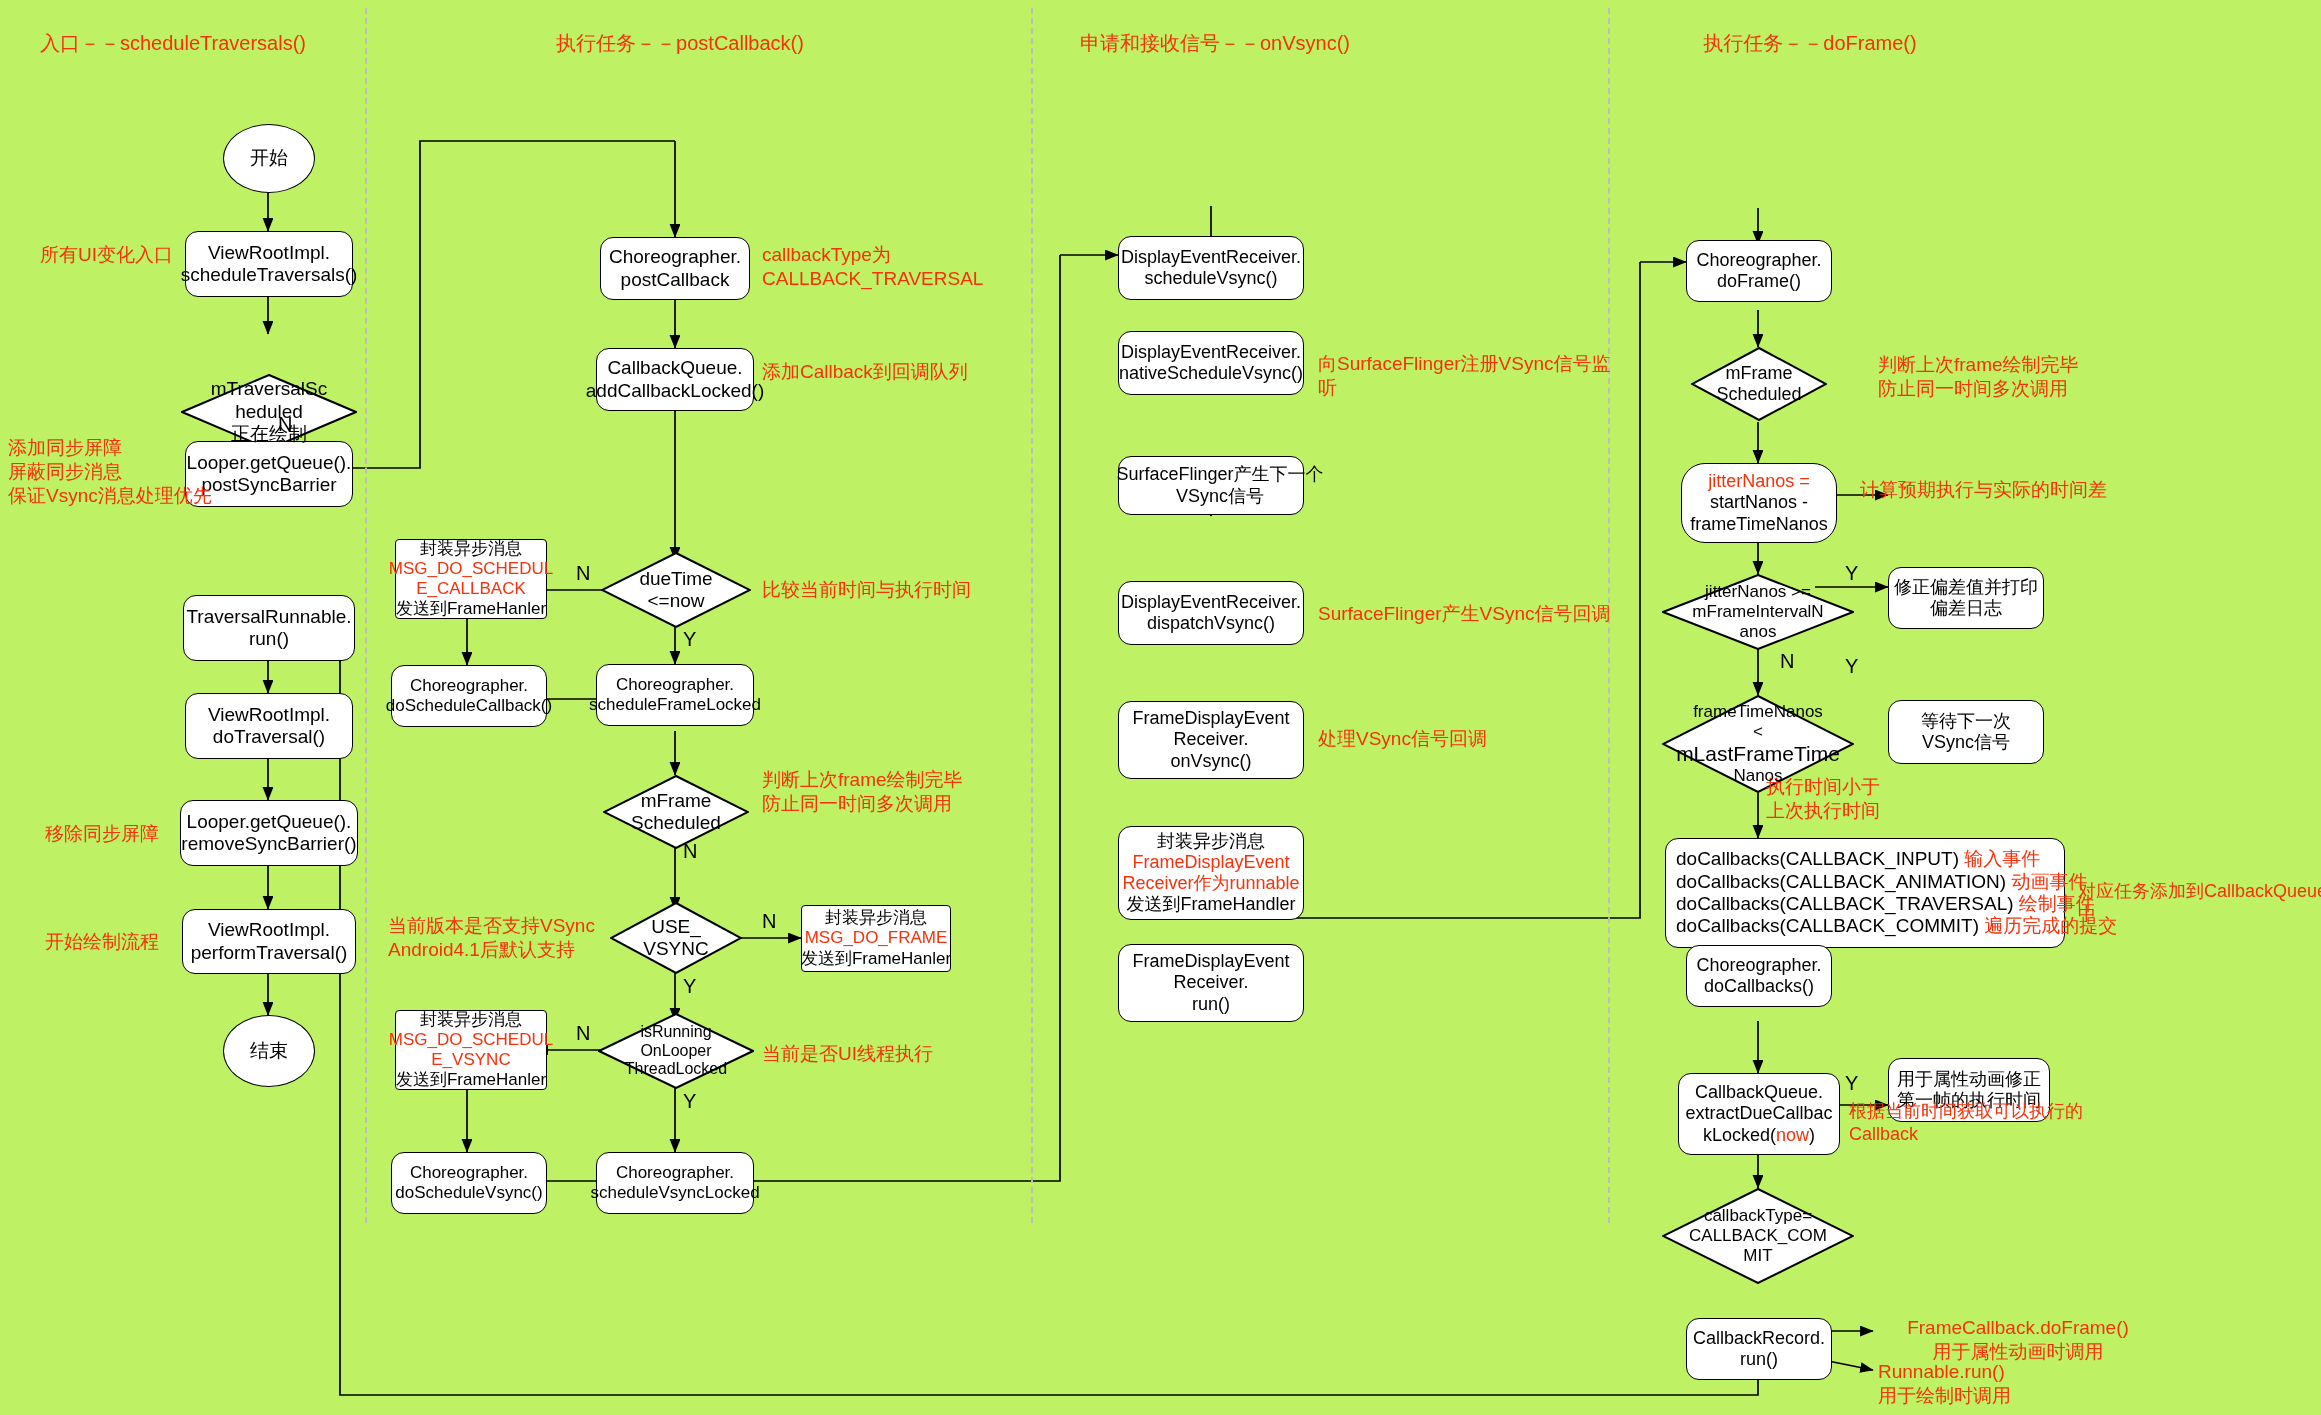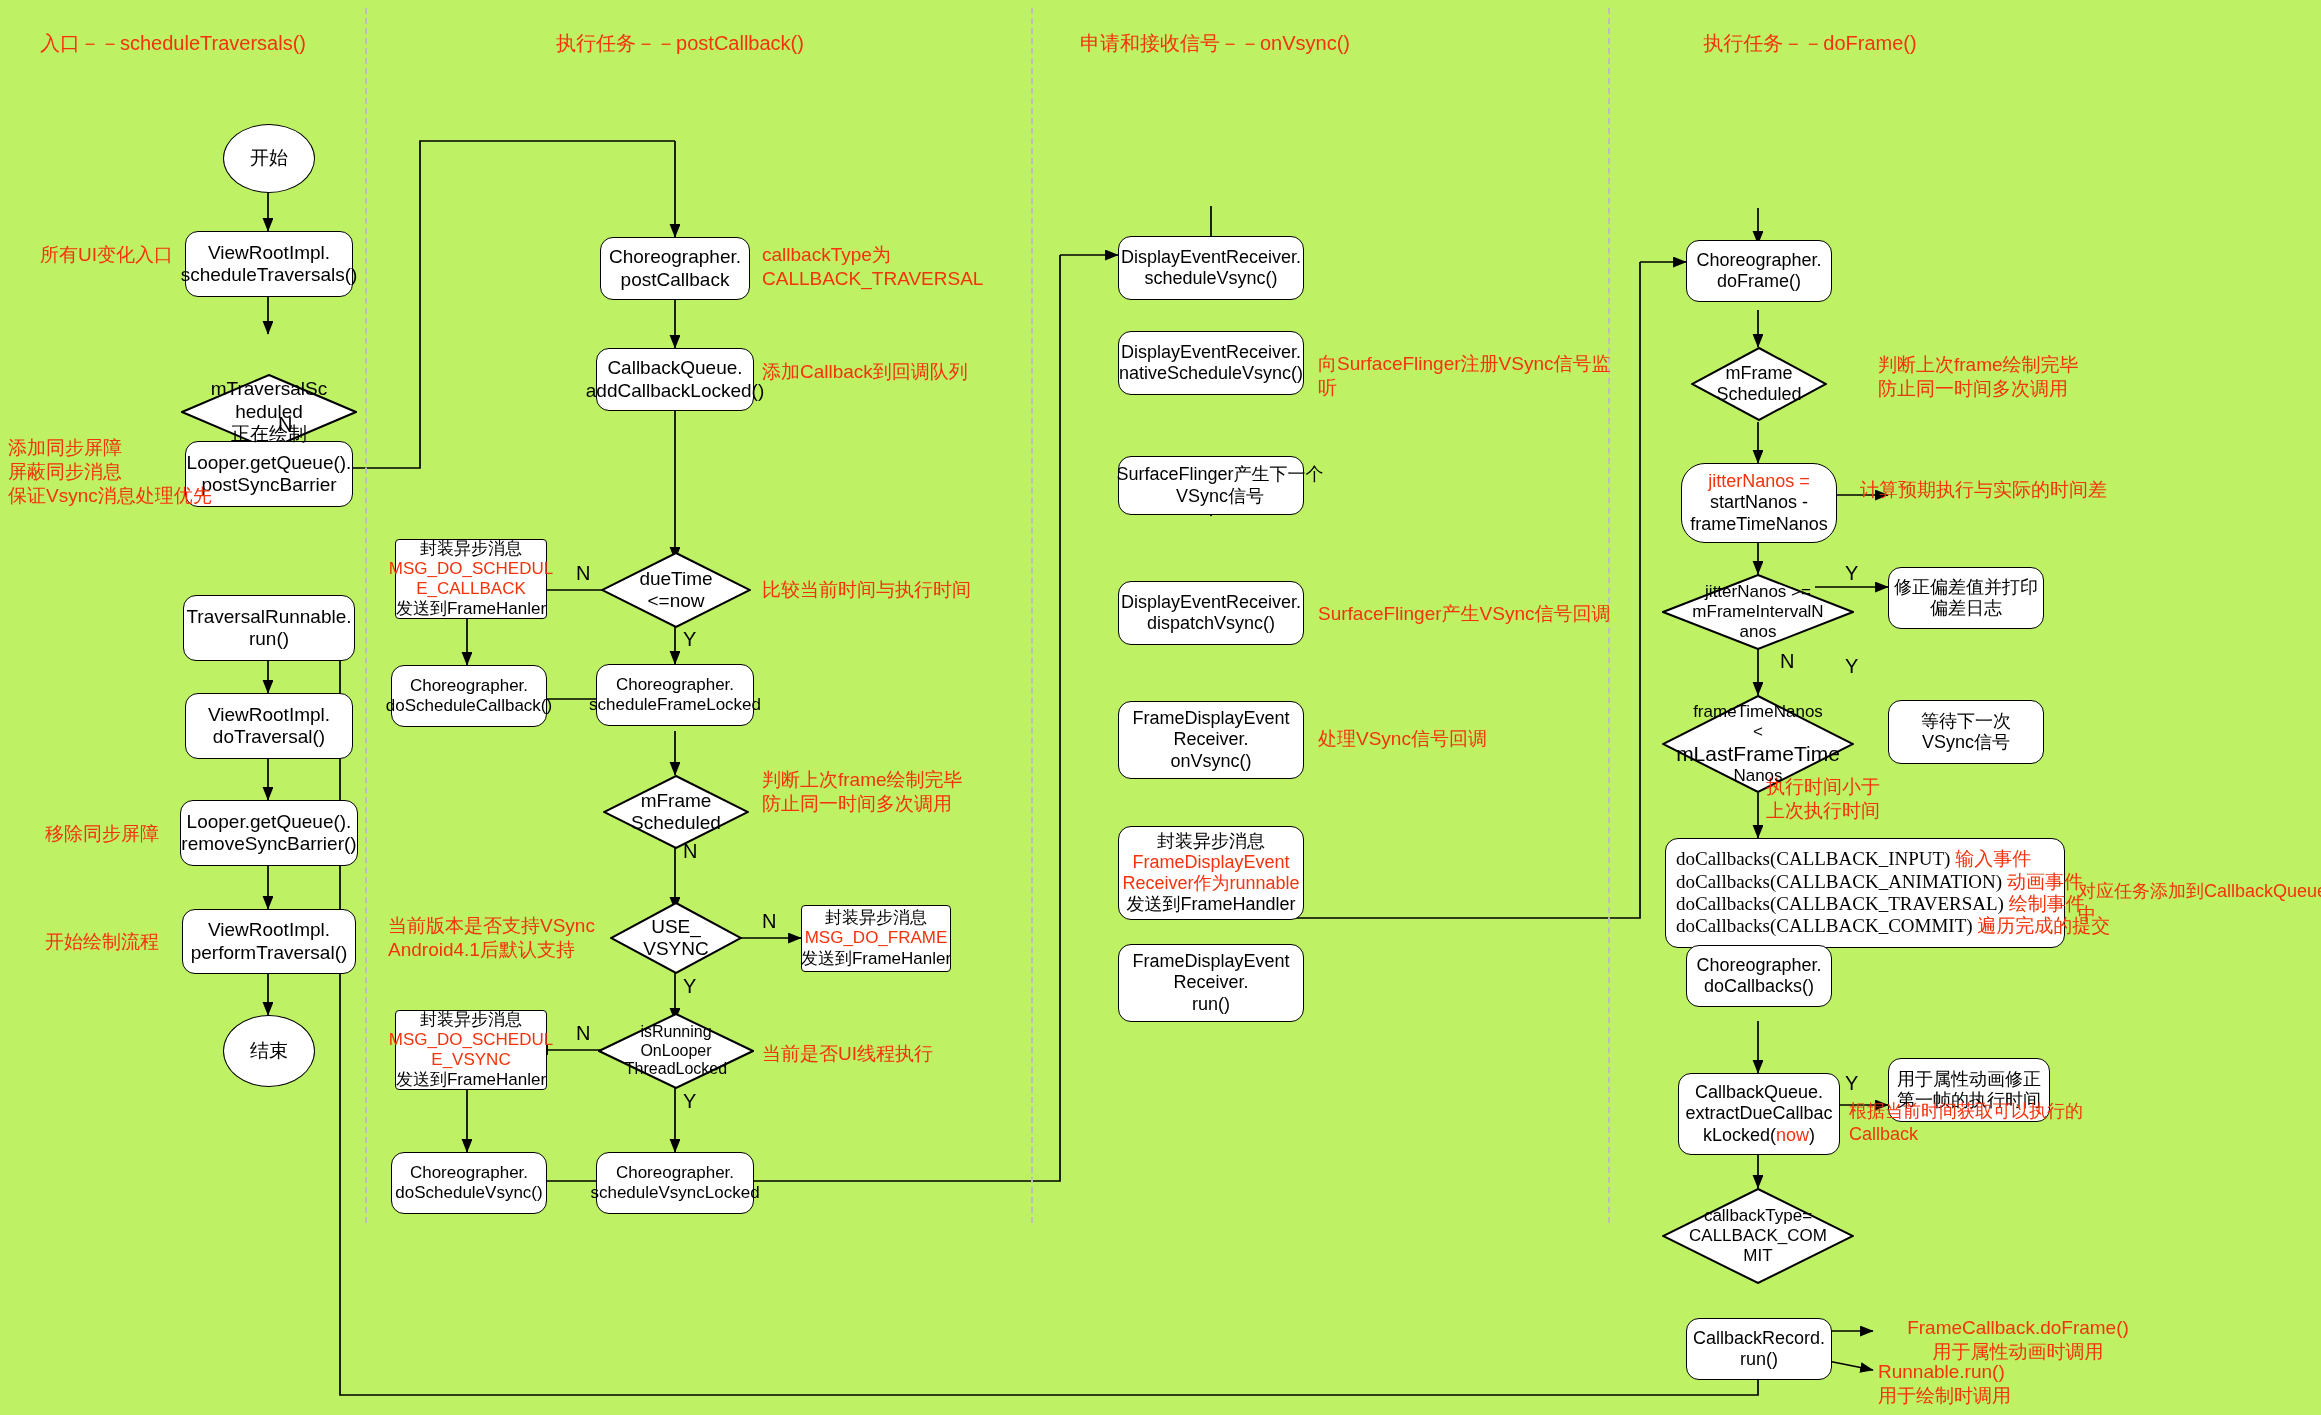--- a/index.html
+++ b/index.html
@@ -15,21 +15,21 @@
   .dia{background:transparent;}
   .dia .diabox{position:absolute;left:0;top:0;width:100%;height:100%;}
   .dia .txt{position:relative;z-index:2;width:100%;text-align:center;}
   .note{position:absolute;color:#f4320c;font-size:19px;line-height:1.25;text-align:left;}
   .note.c{text-align:center;}
   .hdr{position:absolute;color:#f4320c;font-size:20px;text-align:center;white-space:nowrap;}
   .lbl{position:absolute;color:#000;font-size:20px;}
   .red{color:#f4320c;}
   .ln{font-size:19px;white-space:nowrap;}
   .listbox{align-items:flex-start;text-align:left;padding-left:10px;font-size:19px;}
-  .listbox .ln{text-align:right;font-family:Liberation Serif, serif;}
+  .listbox .ln{text-align:right;}
 </style>
 </head>
 <body>
 
 <div id="stage">
 
   <svg id="wires" viewBox="0 0 2321 1415">
     <defs>
       <marker id="ah" markerWidth="9" markerHeight="9" refX="7.6" refY="3.2" orient="auto">
         <path d="M0,0 L8,3.2 L0,6.4 z" fill="#000"></path>

